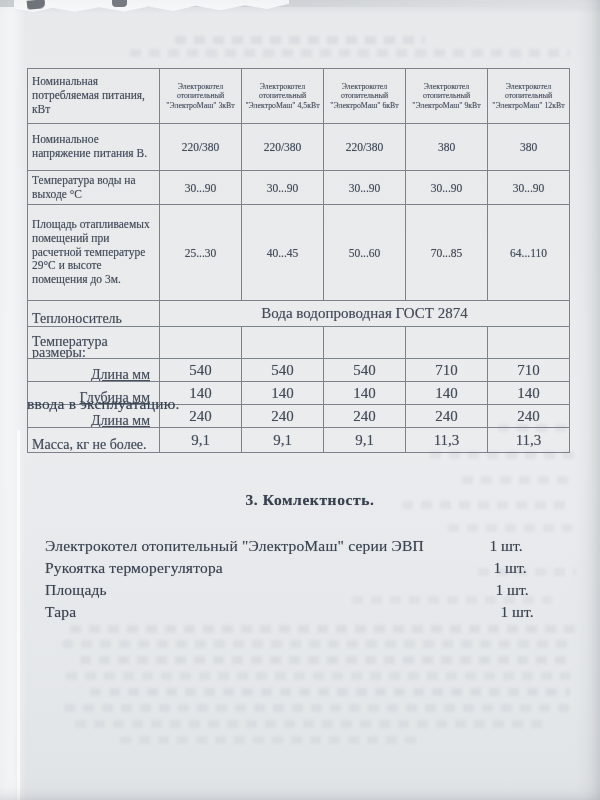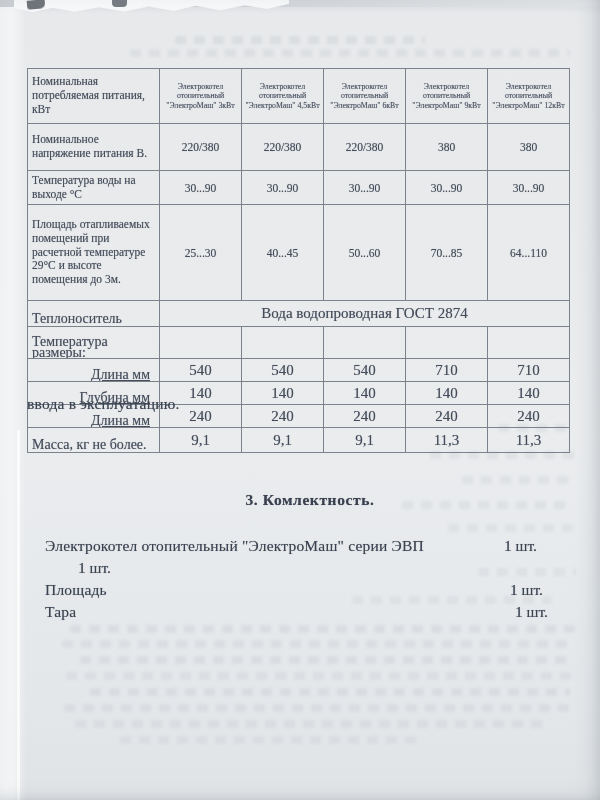--- a/index.html
+++ b/index.html
@@ -44,21 +44,21 @@
   .para .ln1{text-align:justify;text-align-last:justify;}
   
   .heading{position:absolute;left:0;top:481px;width:600px;margin:10px;text-align:center;
     font-size:15.5px;font-weight:bold;letter-spacing:.6px;color:#39414f;
     text-shadow:0 0 .8px rgba(57,65,79,.55);}
   
   .items{position:absolute;left:45px;top:537px;width:492px;font-size:15.5px;color:#3b4351;
     text-shadow:0 0 .8px rgba(60,70,88,.5);}
   .item{display:flex;align-items:baseline;height:22px;}
   .item .nm{flex:1 1 auto;white-space:nowrap;letter-spacing:.2px;}
-  .item .qty{flex:0 0 62px;text-align:right;}
+  .item .qty{flex:0 0 62px;text-align:center;}
   .item:nth-child(2) .qty{transform:translateX(4px);}
   .item:nth-child(3) .qty{transform:translateX(6px);}
   .item:nth-child(4) .qty{transform:translateX(11px);}
 </style>
 </head>
 <body>
 
 <div class="page">
   <div class="topband"></div>
   <div class="torn"></div>
@@ -170,20 +170,21 @@
   </div>
 
   <h3 class="heading">3. Комлектность.</h3>
 
   <div class="items" id="items">
       <div class="item">
         <span class="nm">Электрокотел отопительный "ЭлектроМаш" серии ЭВП</span>
         <span class="qty">1 шт.</span>
       </div>
       <div class="item">
+        <span class="nm">Рукоятка терморегулятора</span>
         <span class="qty">1 шт.</span>
       </div>
       <div class="item">
         <span class="nm">Площадь</span>
         <span class="qty">1 шт.</span>
       </div>
       <div class="item">
         <span class="nm">Тара</span>
         <span class="qty">1 шт.</span>
       </div>

